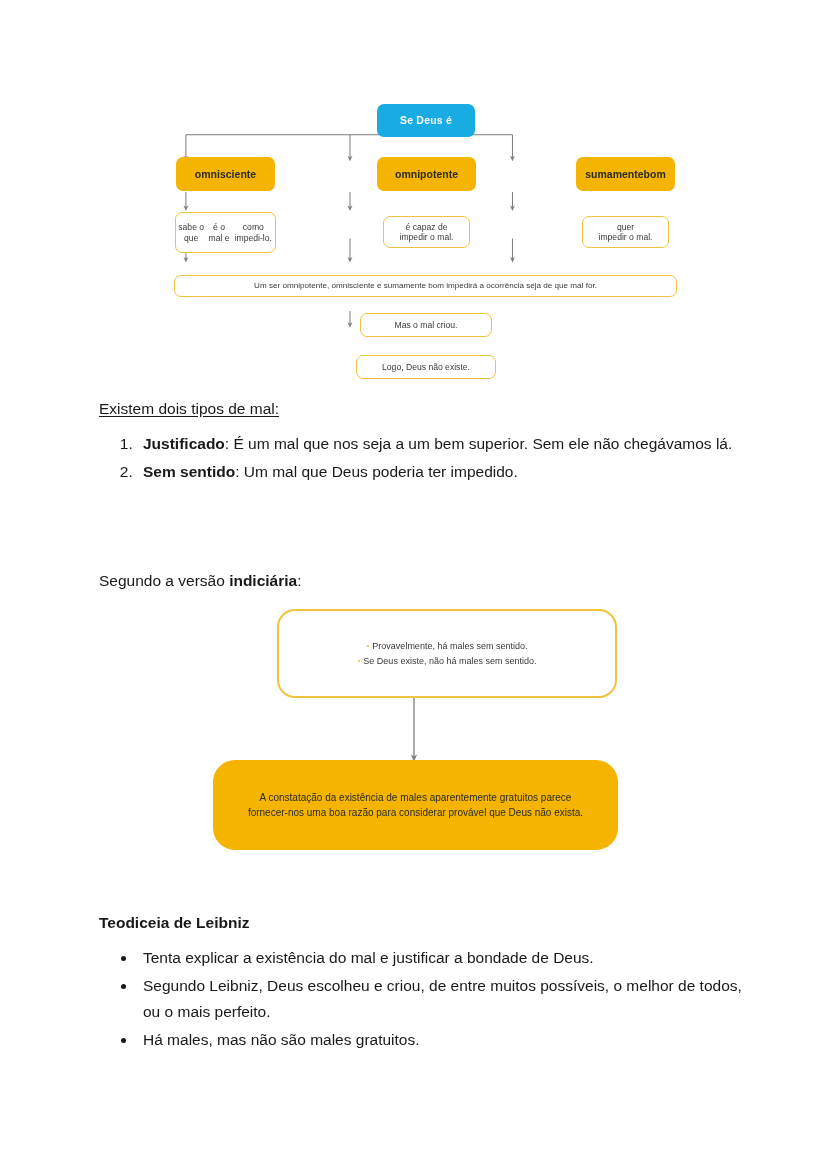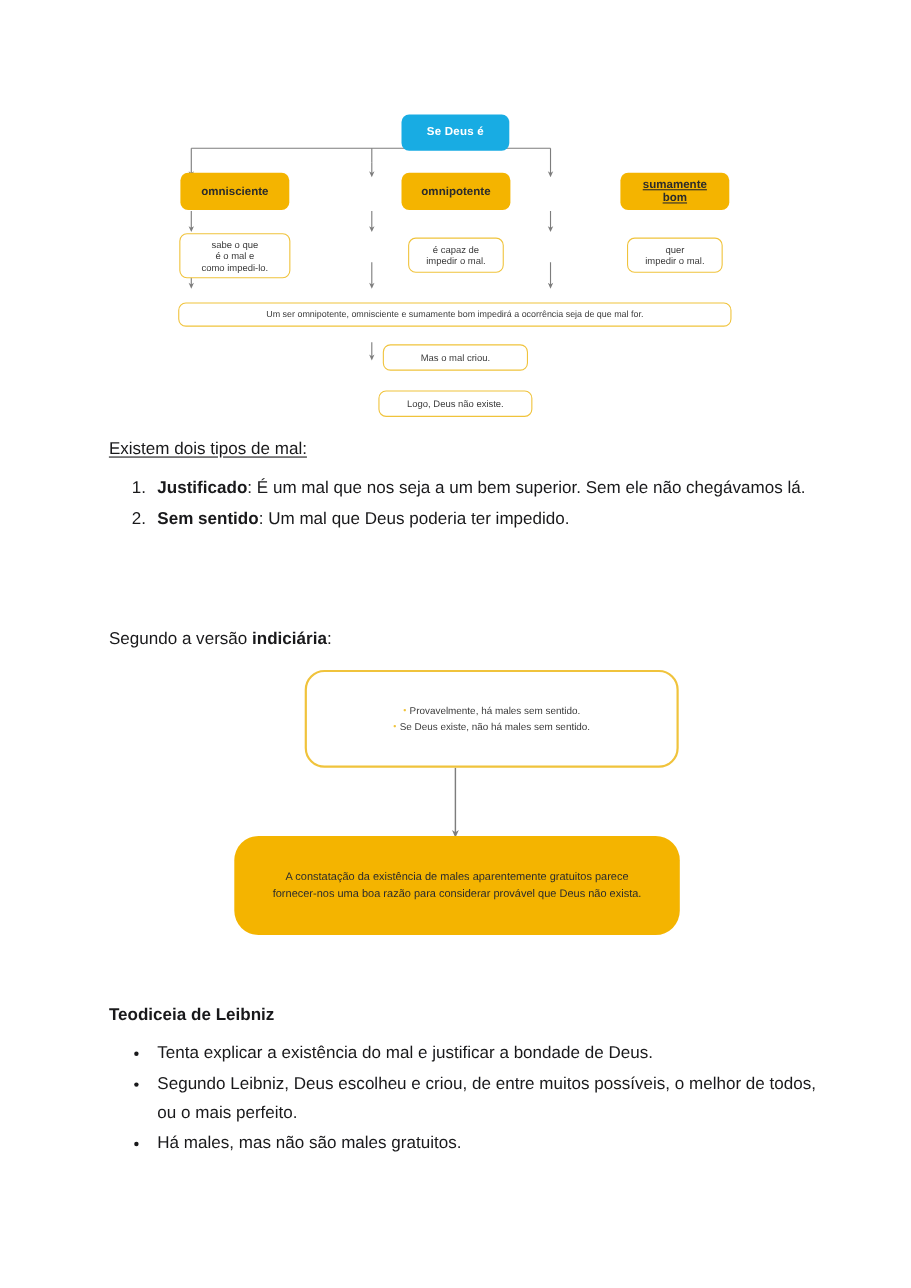--- a/index.html
+++ b/index.html
@@ -11,21 +11,21 @@
     background: #ffffff;
     font-family: "Liberation Sans", sans-serif;
     color: #1b1b1b;
     position: relative;
     overflow: hidden;
   }
 
   
   #diagram-one {
     position: absolute;
-    left: 0; top: 0;
+    left: 12px; top: 0;
     width: 676px; height: 392px;
   }
   #diagram-one svg, #diagram-two svg {
     position: absolute; left: 0; top: 0;
     width: 100%; height: 100%;
     pointer-events: none;
   }
 
   .node {
     position: absolute;
@@ -166,26 +166,26 @@
   <div class="node node-blue" style="left:365px; top:104px; width:98px; height:33px;">
     <span>Se Deus é</span>
   </div>
 
   <div class="node node-orange" style="left:164px; top:157px; width:99px; height:34px;">
     <span>omnisciente</span>
   </div>
   <div class="node node-orange" style="left:365px; top:157px; width:99px; height:34px;">
     <span>omnipotente</span>
   </div>
-  <div class="node node-orange" style="left:564px; top:157px; width:99px; height:34px; flex-direction:column;text-decoration:underline;">
+  <div class="node node-orange" style="left:564px; top:157px; width:99px; height:34px; ">
     <span>sumamente</span>
     <span>bom</span>
   </div>
 
-  <div class="node node-outline" style="left:163px; top:212px; width:101px; height:41px; flex-direction:column;">
+  <div class="node node-outline" style="left:163px; top:212px; width:101px; height:41px; ">
     <span>sabe o que</span>
     <span>é o mal e</span>
     <span>como impedi-lo.</span>
   </div>
   <div class="node node-outline" style="left:371px; top:216px; width:87px; height:32px; flex-direction:column;">
     <span>é capaz de</span>
     <span>impedir o mal.</span>
   </div>
   <div class="node node-outline" style="left:570px; top:216px; width:87px; height:32px; flex-direction:column;">
     <span>quer</span>

